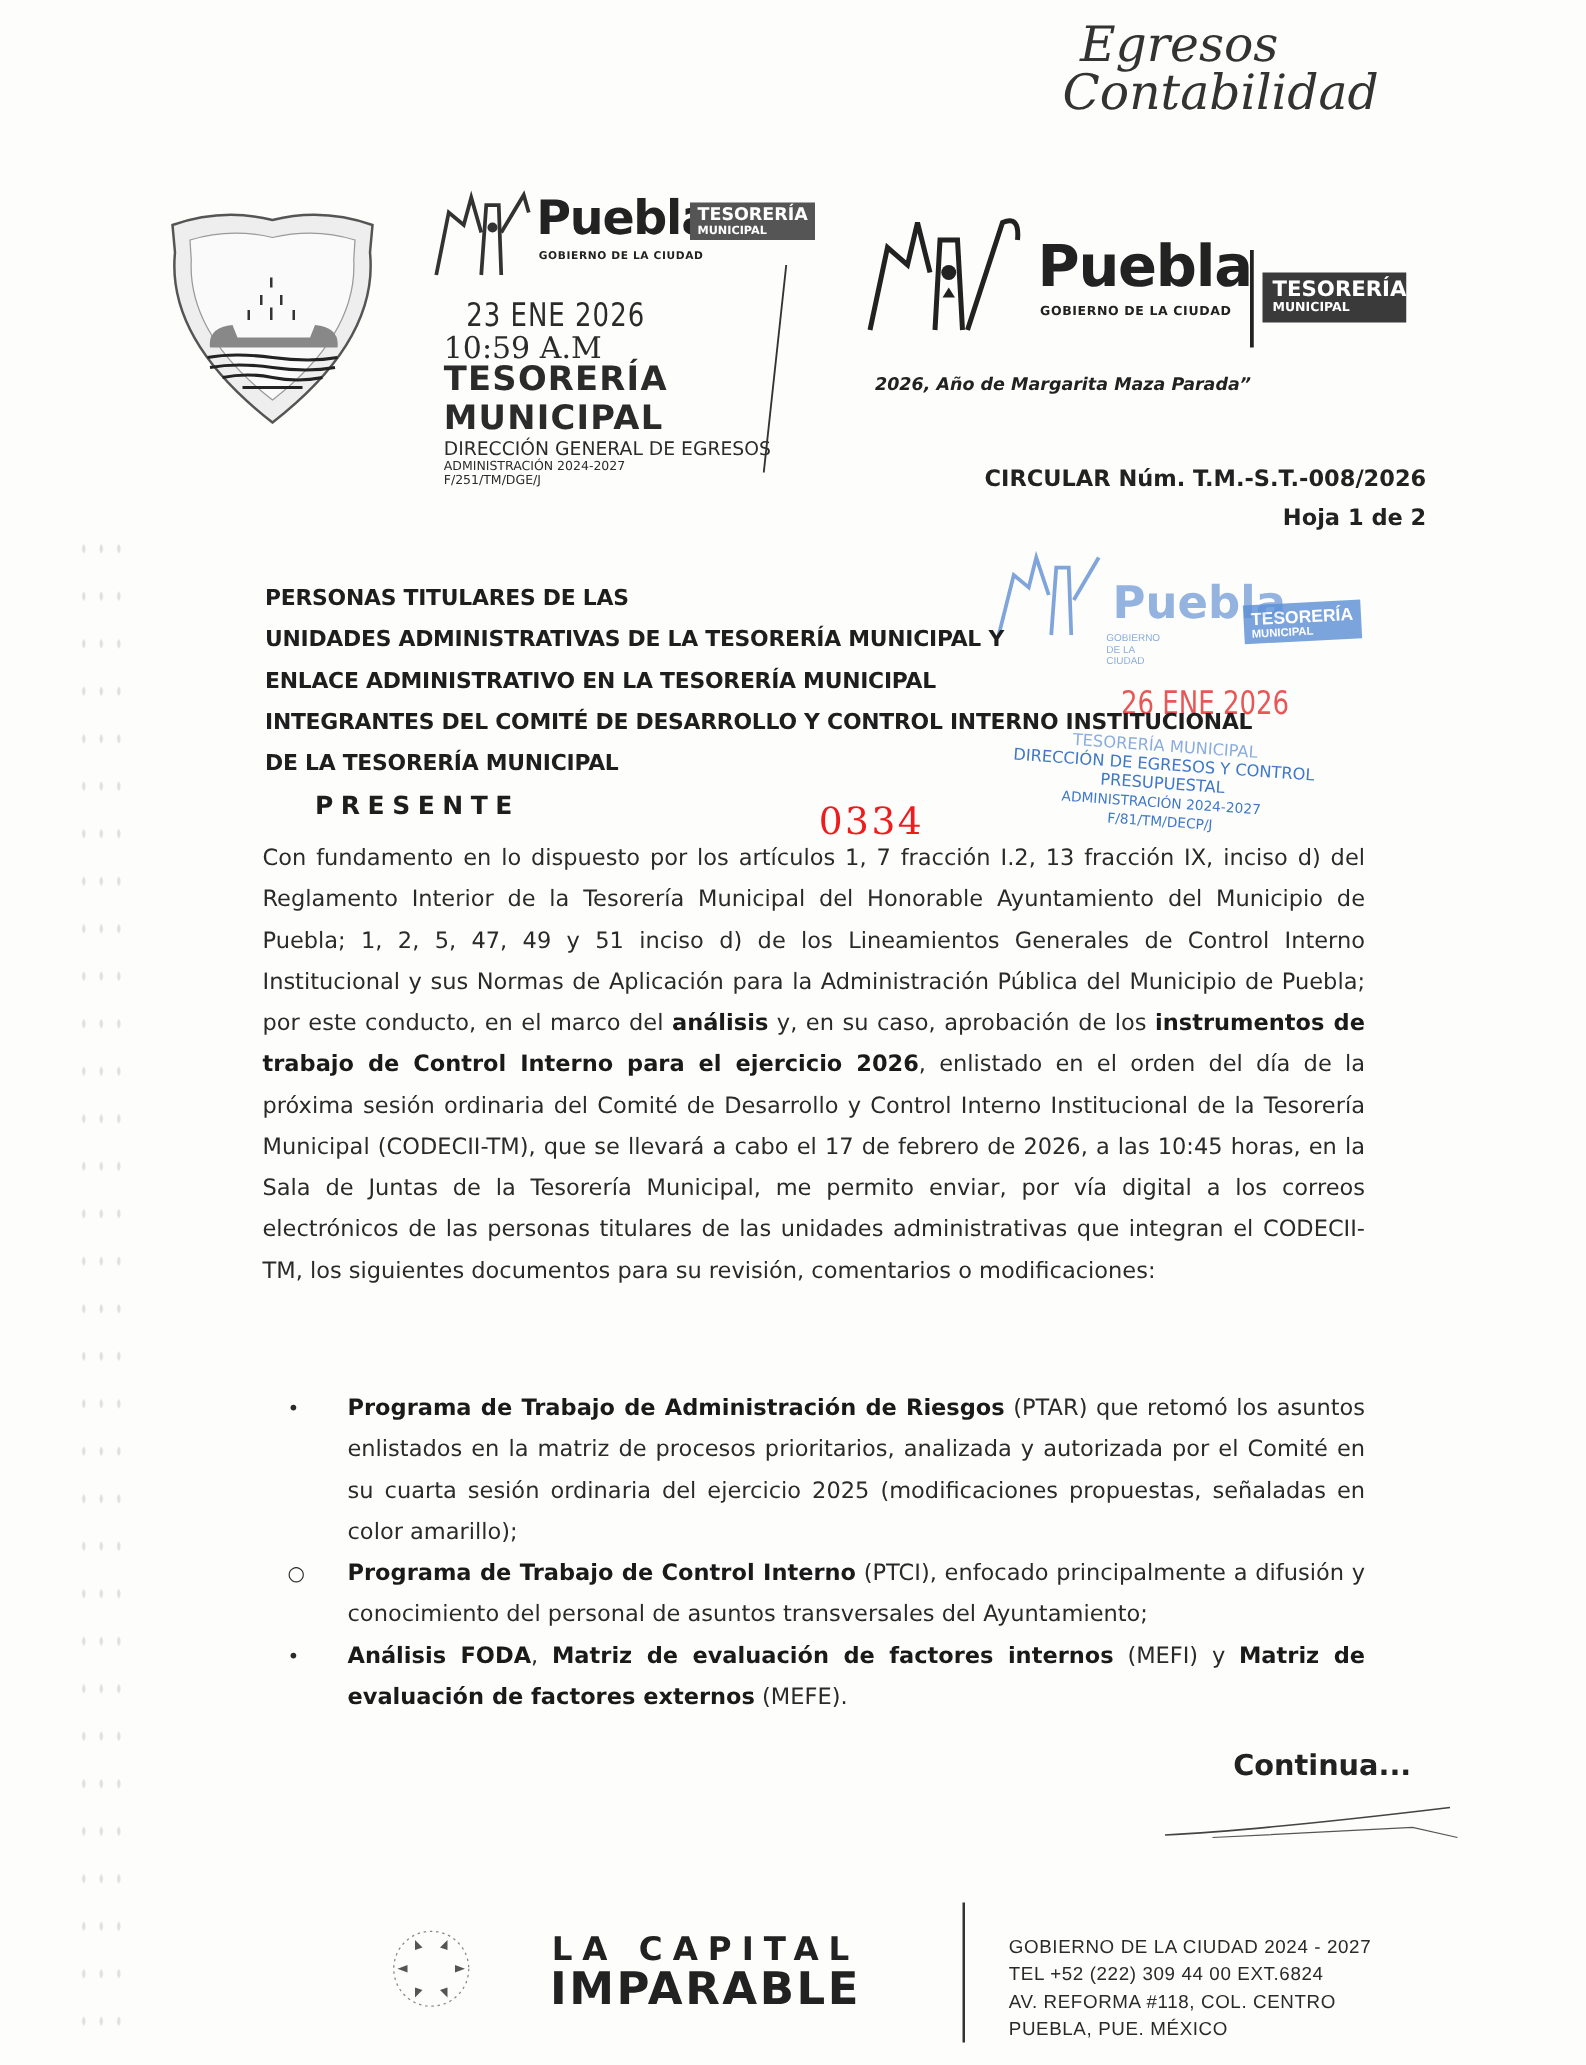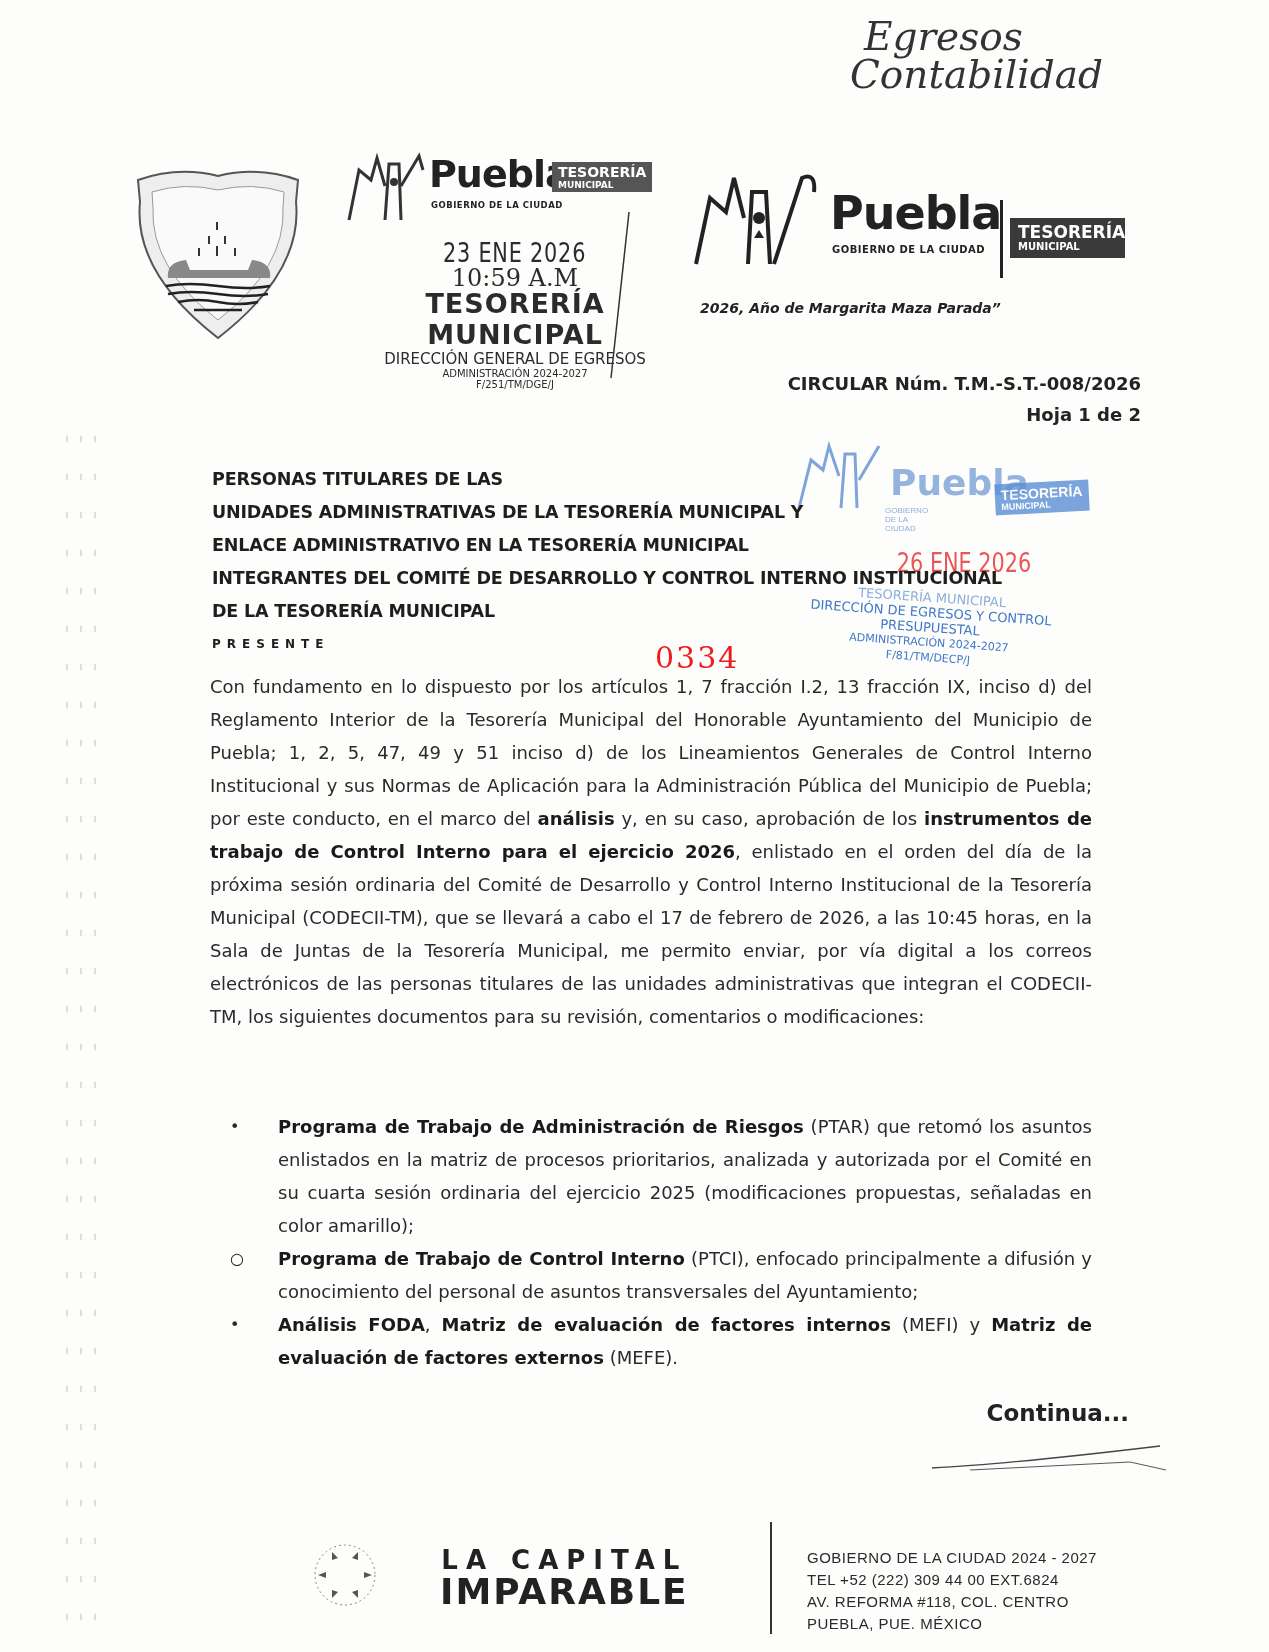--- a/index.html
+++ b/index.html
@@ -18,33 +18,33 @@
 
   
   .crest { left:128px; top:162px; width:180px; height:180px; }
 
   
   .logo-small { left:345px; top:150px; width:350px; height:75px; }
   .puebla-word { font-family:"DejaVu Sans", sans-serif; font-weight:bold; color:#222; letter-spacing:-1px; }
   .teso-box { background:#3a3a3a; color:#fff; font-weight:bold; font-family:"DejaVu Sans", sans-serif; padding:4px 8px; }
   .gov-sub { font-family:"DejaVu Sans", sans-serif; font-weight:bold; letter-spacing:.5px; }
 
-  .stamp1 { left:355px; top:238px; width:320px; text-align:center; color:#2b2b2b; }
+  .stamp1 { left:355px; top:238px; width:320px; text-align:left; color:#2b2b2b; }
   .stamp1 .date { font-family:"DejaVu Sans", sans-serif; font-size:26px; letter-spacing:1px; transform:scaleX(.8); display:inline-block; }
   .stamp1 .hand { font-family:"DejaVu Serif", serif; font-size:24px; }
   .stamp1 .big { font-family:"DejaVu Sans", sans-serif; font-weight:bold; font-size:27px; letter-spacing:1px; }
   .stamp1 .mid { font-family:"DejaVu Sans", sans-serif; font-size:15px; }
   .stamp1 .sm { font-family:"DejaVu Sans", sans-serif; font-size:10px; line-height:11px; }
 
   .motto { left:700px; top:300px; font-family:"DejaVu Sans", sans-serif; font-weight:bold; font-style:italic; font-size:14px; color:#222; }
 
   .circular { right:128px; top:368px; text-align:right; font-family:"DejaVu Sans", sans-serif; font-weight:bold; font-size:18px; line-height:31px; color:#222; }
 
   .addressee { left:212px; top:463px; font-family:"DejaVu Sans", sans-serif; font-weight:bold; font-size:17.5px; line-height:33px; color:#1e1e1e; letter-spacing:-.2px; }
-  .presente { letter-spacing:6px; font-size:12px; }
+  .presente { letter-spacing:6px; font-size:20px;margin-left:40px; }
 
   .stamp-blue { left:795px; top:440px; color:#3f78c8; }
   .stamp-blue .logo { font-family:"DejaVu Sans", sans-serif; font-weight:bold; font-size:36px; opacity:.55; }
   .stamp-blue .box { background:#5b8fd6; color:#fff; font-weight:bold; font-size:14px; padding:3px 6px; opacity:.8; }
   .stamp-blue .txt { font-family:"DejaVu Sans", sans-serif; font-size:13px; line-height:15px; text-align:center; transform:rotate(4deg); }
 
   .red-date { left:880px; top:548px; color:#e53a3a; font-family:"DejaVu Sans", sans-serif; font-size:26px; opacity:.85; transform:scaleX(.8); }
   .red-num { left:655px; top:640px; color:#ee1c1c; font-family:"DejaVu Serif", serif; font-size:30px; letter-spacing:2px; }
 
   .body-text { left:210px; top:670px; width:882px; font-family:"DejaVu Sans", sans-serif; font-size:18px; line-height:33px; color:#2a2a2a; text-align:justify; }

